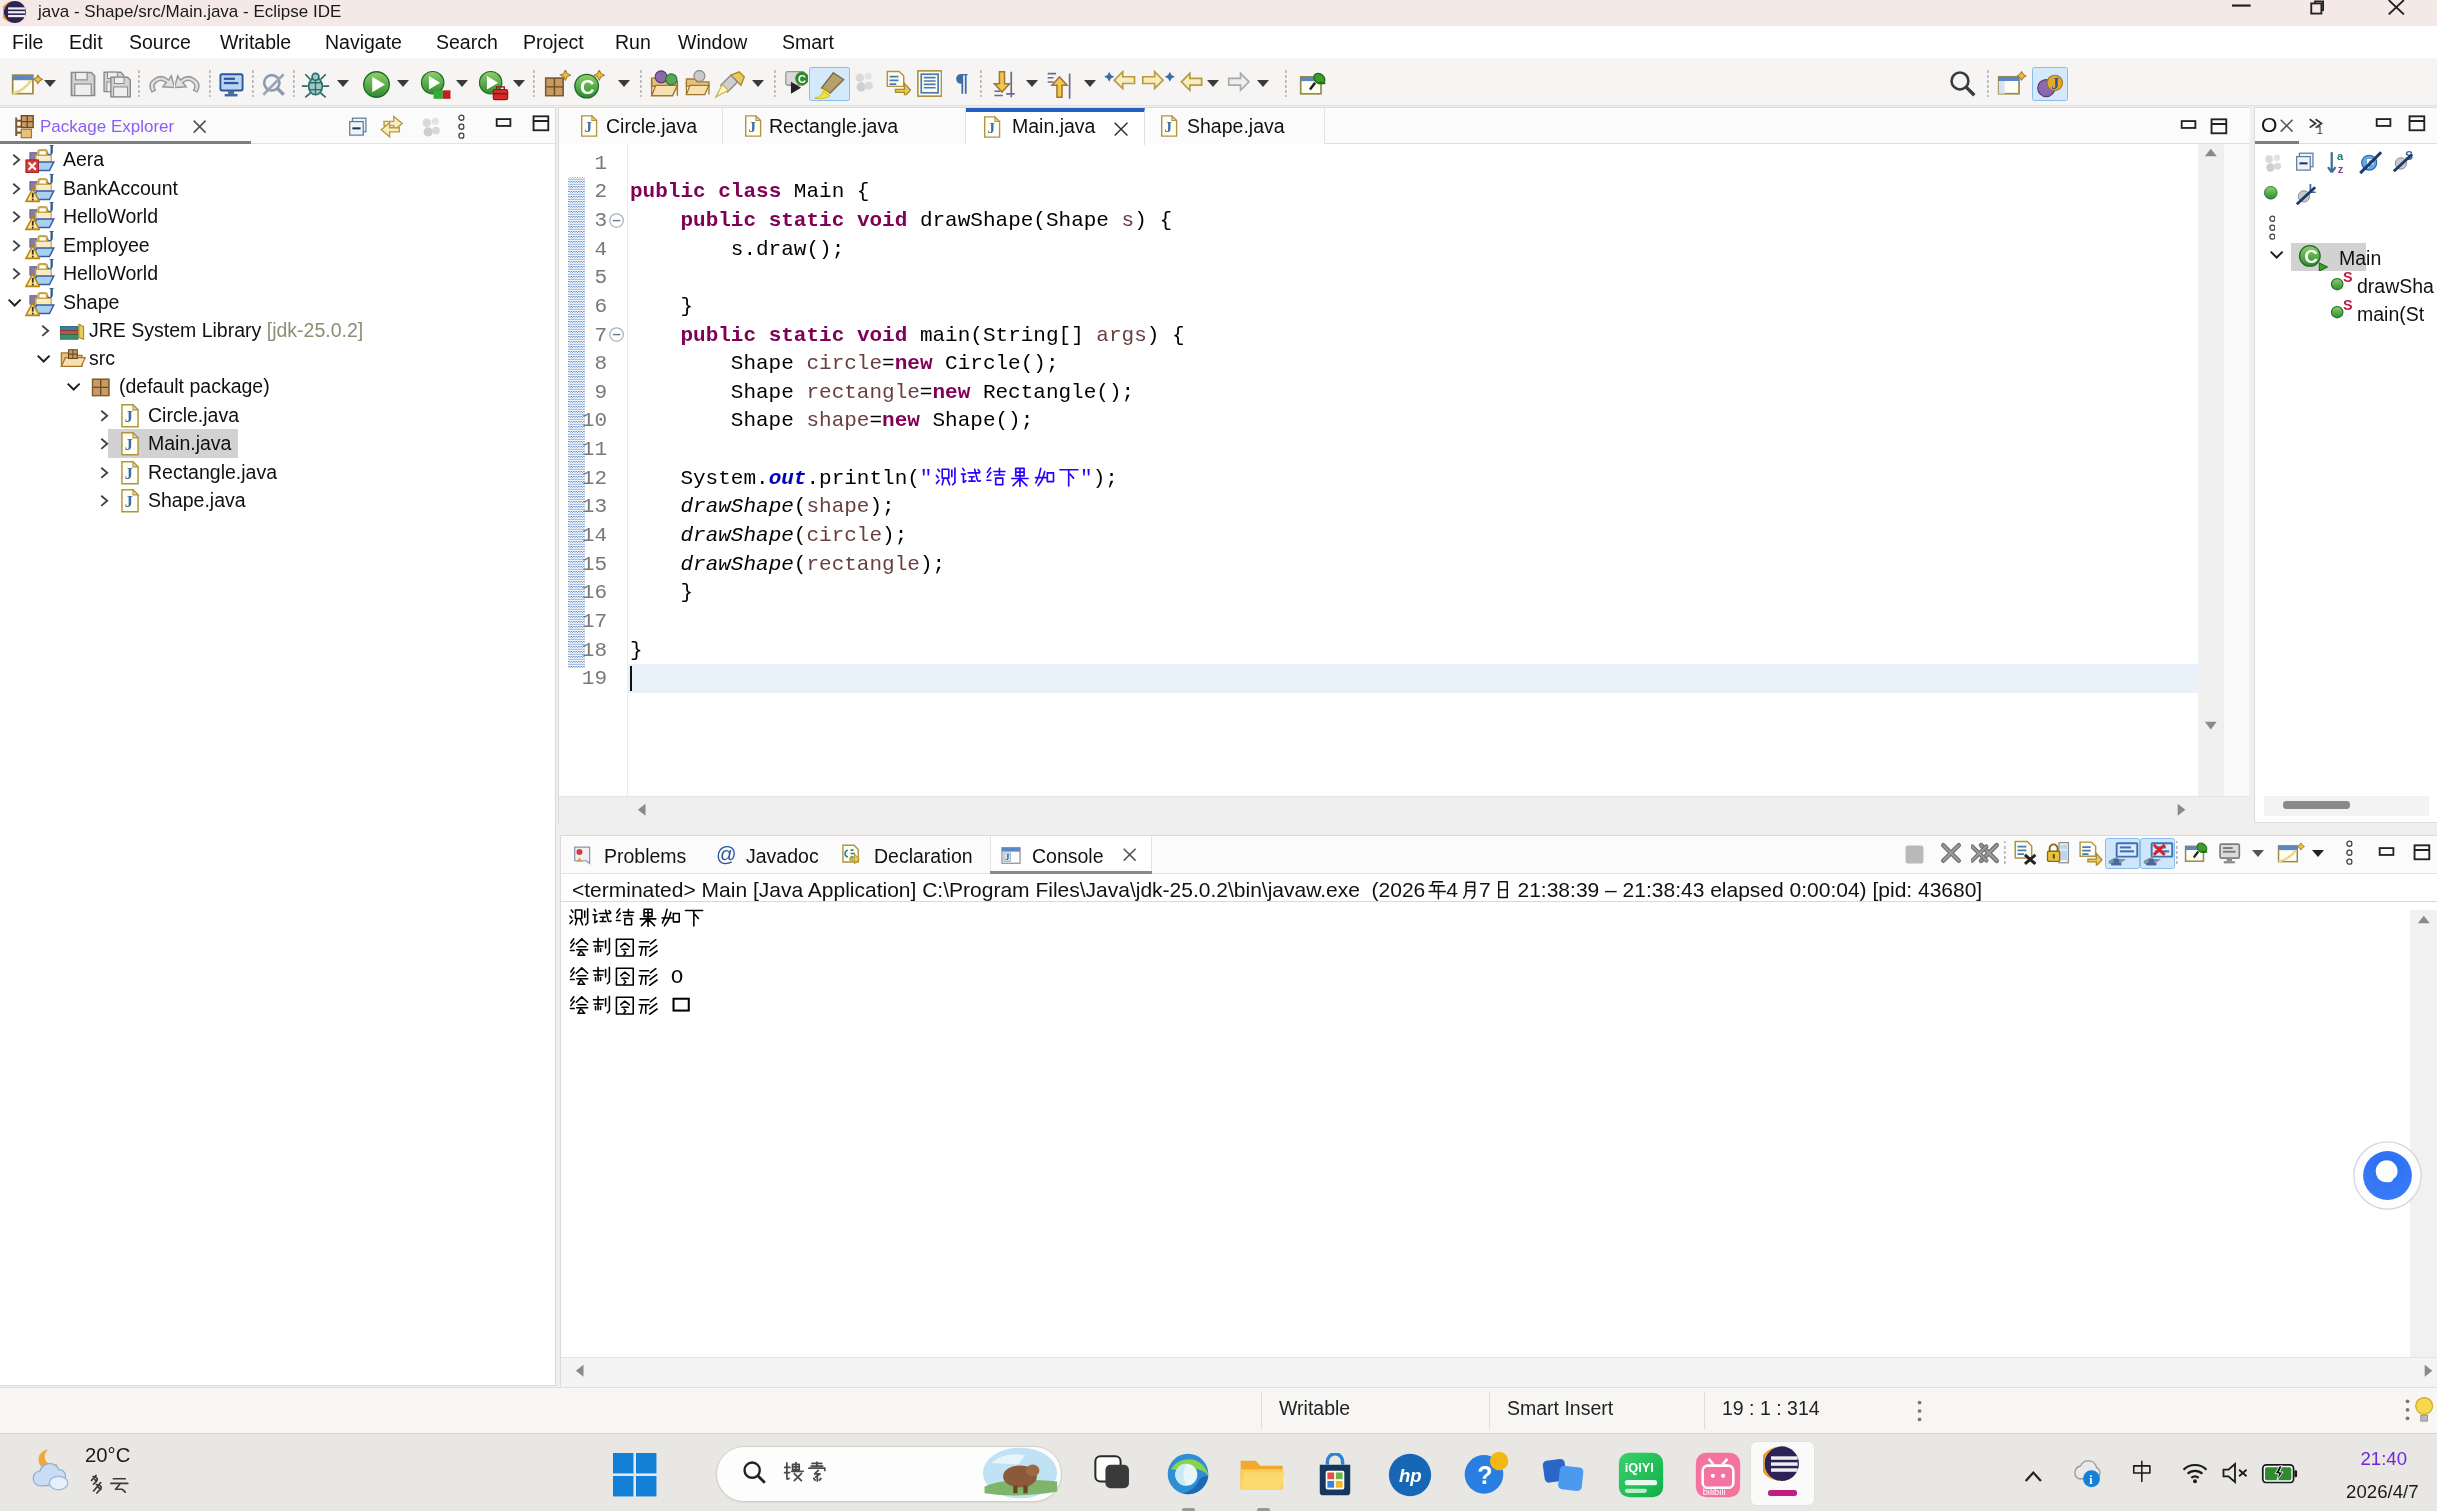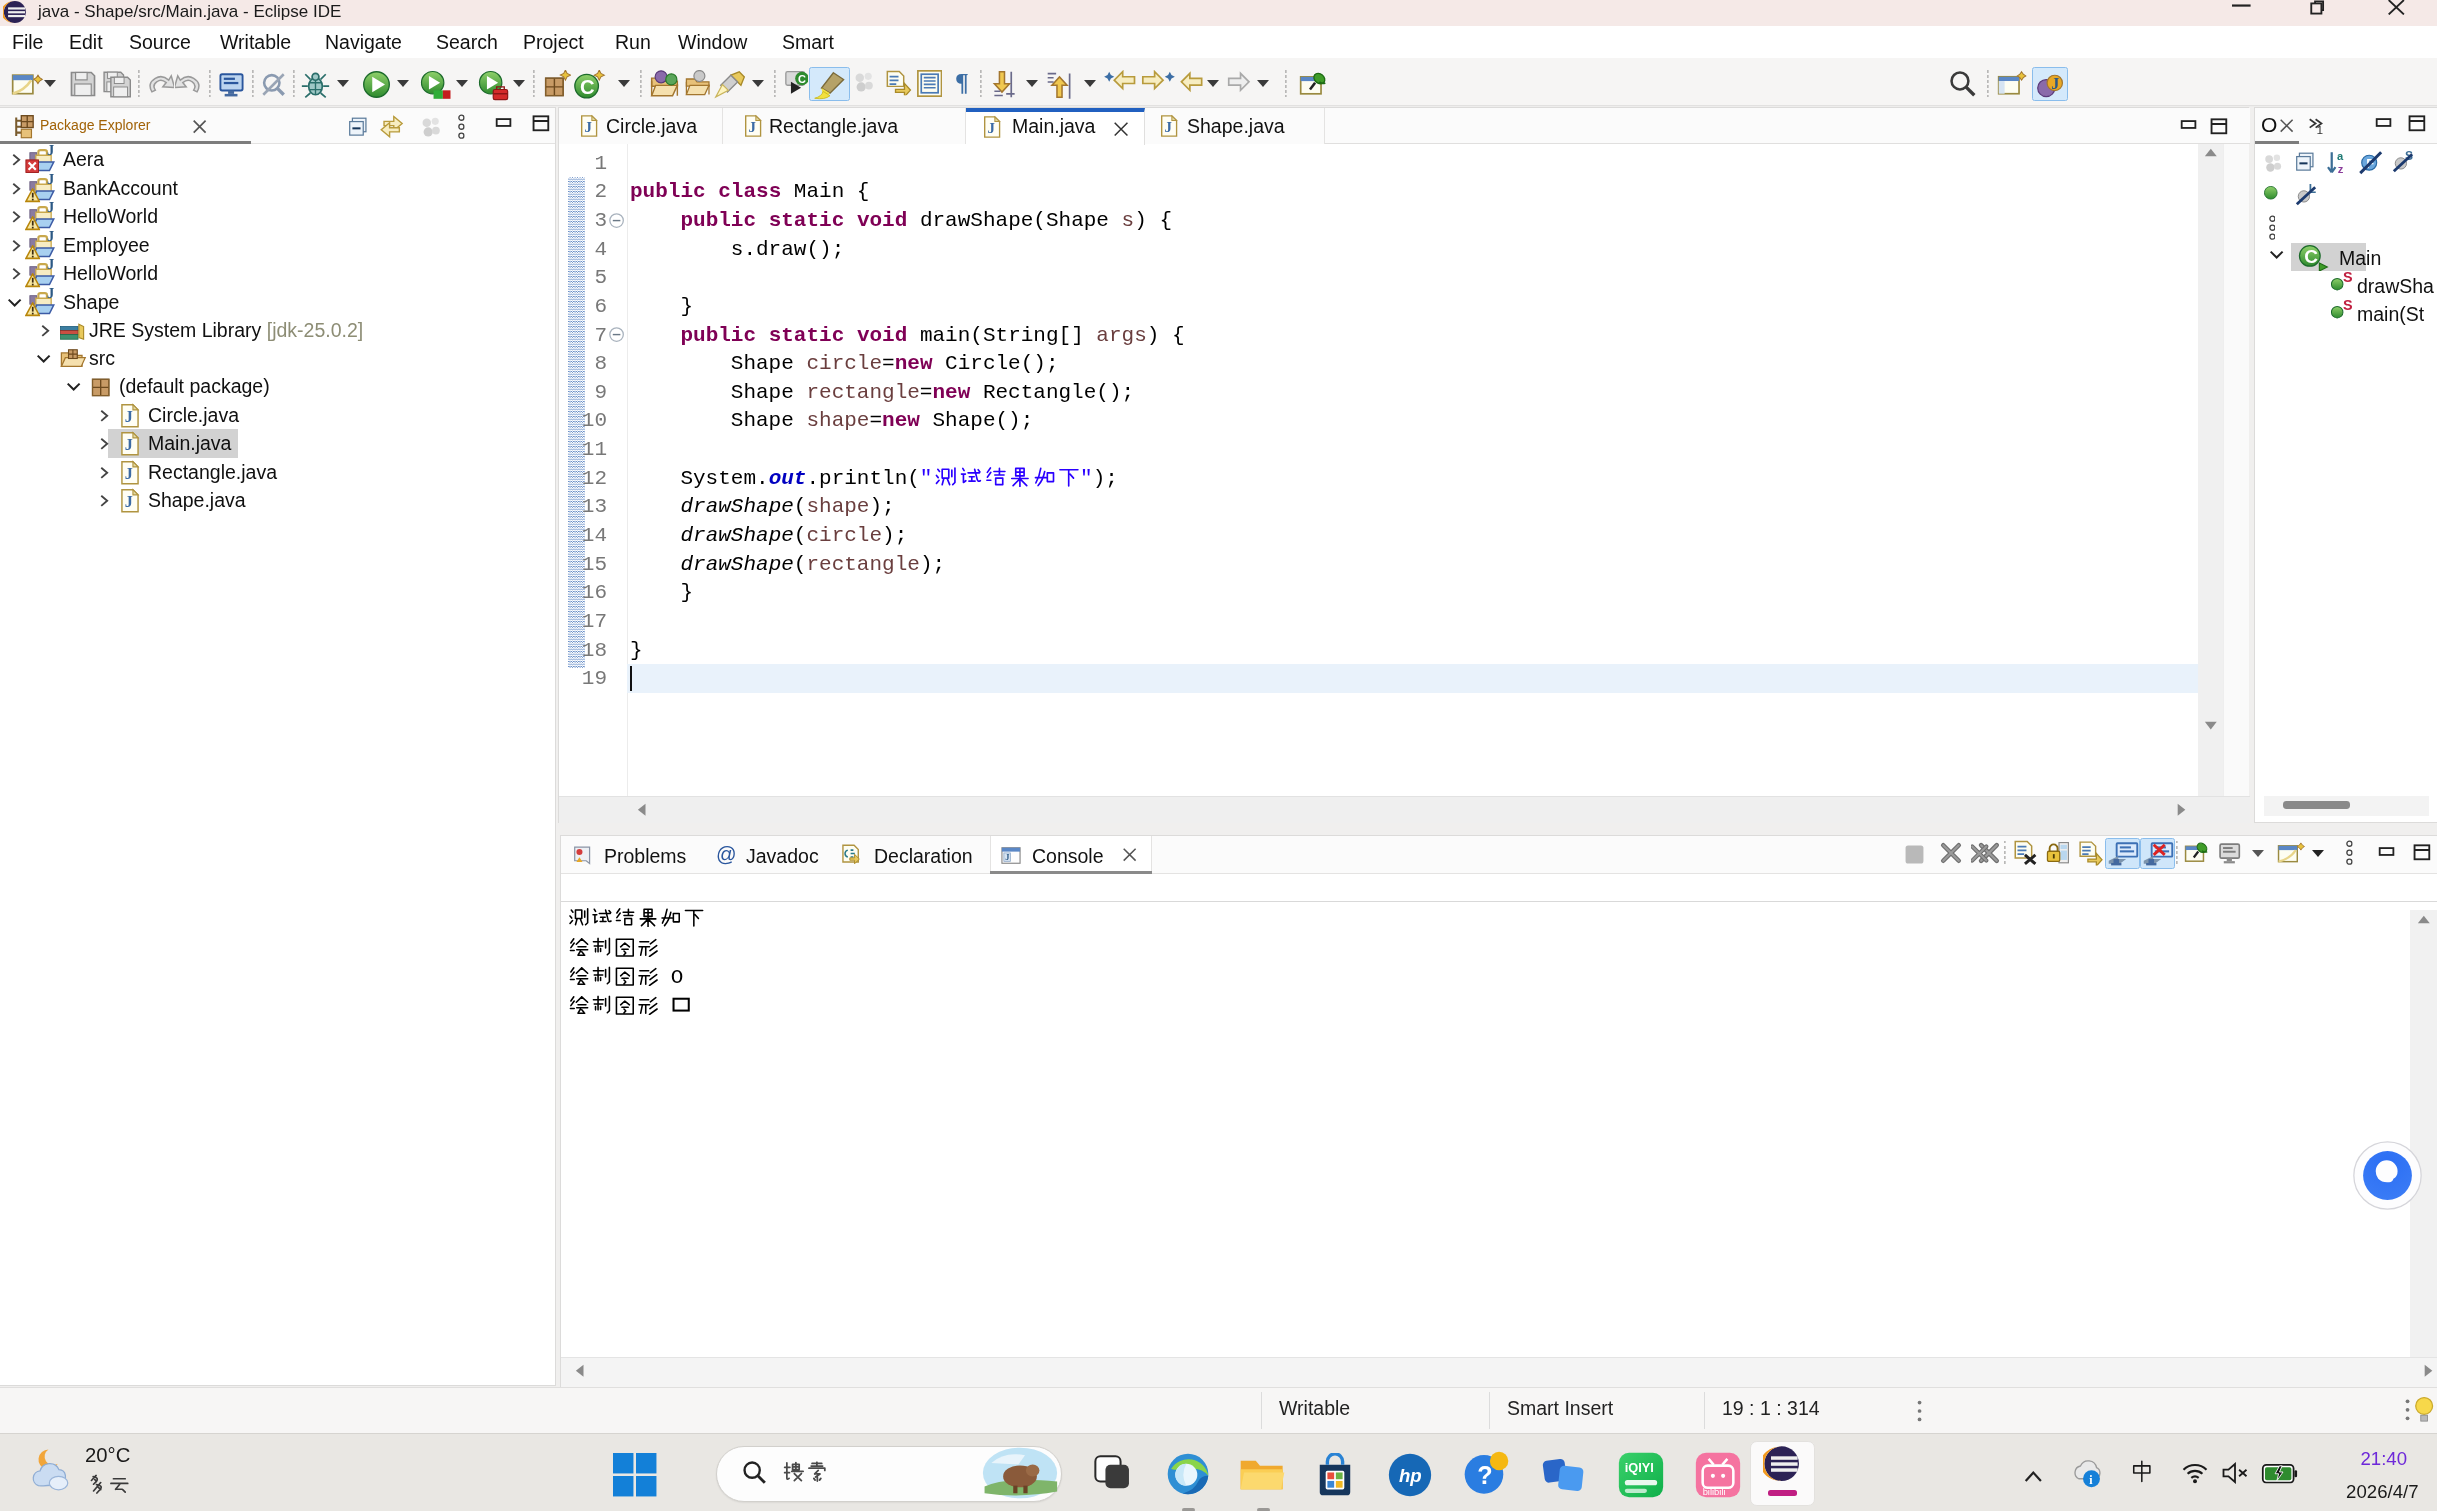--- a/index.html
+++ b/index.html
@@ -547,21 +547,21 @@
   <div id="explorer" class="panel" style="left:0;top:0;width:556px;height:1279px;border-left:none">
     <div class="viewtabrow" style="border-bottom:0.8px solid #e4e3e2">
       <svg class="abs" style="left:11px;top:6px" width="24" height="25.4" viewBox="0 0 28 30">
           <path d="M6 4 v22 M6 8 h6 M6 15 h6 M6 22 h6" stroke="#7a5c2e" stroke-width="2.4" fill="none"></path>
           <g transform="translate(12,2)">
             <rect x="0" y="0" width="14" height="14" fill="#c89b66" stroke="#6d4a1e" stroke-width="1.6"></rect>
             <path d="M0 7 h14 M7 0 v14" stroke="#6d4a1e" stroke-width="1.6"></path>
           </g>
           <rect x="12" y="18" width="12" height="10" fill="#e7c179" stroke="#a3762e" stroke-width="1.4"></rect>
         </svg>
-      <span class="abs" style="left:40px;top:8.5px;font-size:14px;color:#a16207">Package Explorer</span>
+      <span class="abs" style="left:40px;top:8.5px;font-size:17px;color:#8b5cf6">Package Explorer</span>
       <svg class="abs" style="left:192px;top:11px" width="15.3" height="15.3" viewBox="0 0 18 18">
           <path d="M2 2 L16 16 M16 2 L2 16" stroke="#555" stroke-width="2"></path>
         </svg>
       <div class="vtab-underline" style="left:0;top:33px;width:251px"></div>
       <svg class="abs" style="left:347px;top:6.8px" width="23" height="24" viewBox="0 0 27 28">
           <use href="#i-collapse" width="27" height="28"></use>
         </svg>
       <svg class="abs" style="left:379px;top:6.8px" width="25.4" height="24" viewBox="0 0 30 28">
           <use href="#i-link" width="30" height="28"></use>
         </svg>
@@ -967,20 +967,27 @@
     <svg class="abs" style="left:1785px;top:4.2px" width="6.8" height="25.4" viewBox="0 0 8 30">
         <use href="#i-kebab" width="8" height="30"></use>
       </svg>
     <svg class="abs" style="left:1817px;top:8.5px" width="18.6" height="17" viewBox="0 0 22 20">
         <use href="#i-min" width="22" height="18"></use>
       </svg>
     <svg class="abs" style="left:1852px;top:6.8px" width="18.6" height="18.6" viewBox="0 0 22 22">
         <use href="#i-max" width="22" height="22"></use>
       </svg>
 
+    <div class="abs" style="left:11px;top:42px;font-size:21px;color:#111;white-space:nowrap">&lt;terminated&gt; Main [Java Application] C:\Program Files\Java\jdk-25.0.2\bin\javaw.exe&nbsp; (2026<svg class="zhg" width="21" height="20.3" viewBox="-7 -6 114 110">
+          <use href="#g-nian" class="zh" style="stroke:#111"></use>
+        </svg>4<svg class="zhg" width="21" height="20.3" viewBox="-7 -6 114 110">
+          <use href="#g-yue" class="zh" style="stroke:#111"></use>
+        </svg>7<svg class="zhg" width="21" height="20.3" viewBox="-7 -6 114 110">
+          <use href="#g-ri" class="zh" style="stroke:#111"></use>
+        </svg> 21:38:39 – 21:38:43 elapsed 0:00:04) [pid: 43680]</div>
     <div class="abs" style="left:0;top:65px;width:1876px;height:0.8px;background:#d9d9d9"></div>
 
     <div id="conout" style="position:absolute;left:5.1px;top:74px;font-family:'Liberation Mono',monospace;font-size:21px;color:#000">
       <div class="cline" style="left:0;top:-5.1px"><svg class="zhg" width="23" height="21" viewBox="-7 -6 114 110">
             <use href="#g-ce" class="zh"></use>
           </svg><svg class="zhg" width="23" height="21" viewBox="-7 -6 114 110">
             <use href="#g-shi" class="zh"></use>
           </svg><svg class="zhg" width="23" height="21" viewBox="-7 -6 114 110">
             <use href="#g-jie" class="zh"></use>
           </svg><svg class="zhg" width="23" height="21" viewBox="-7 -6 114 110">

